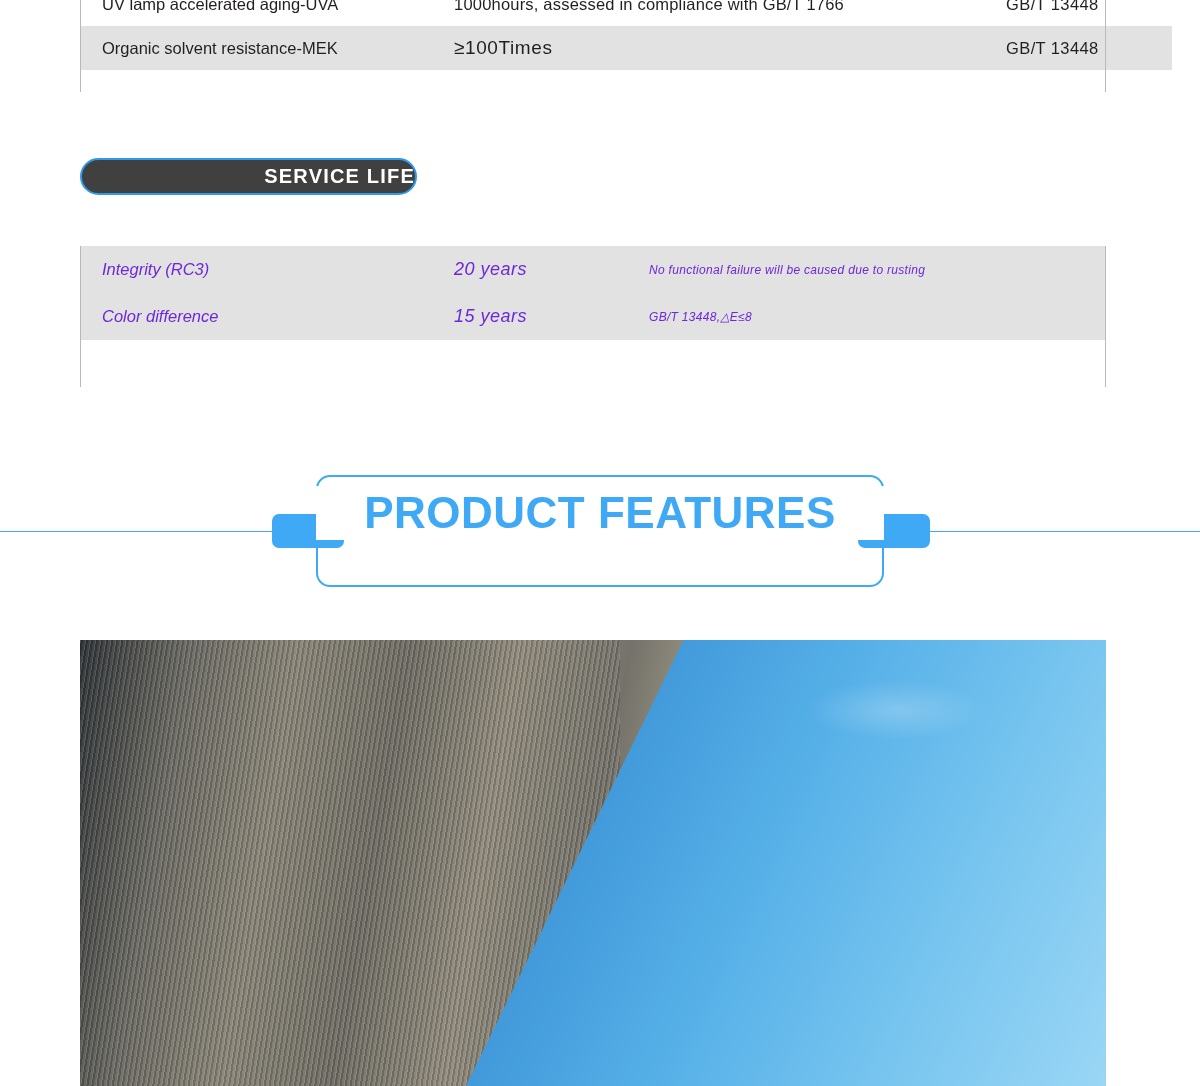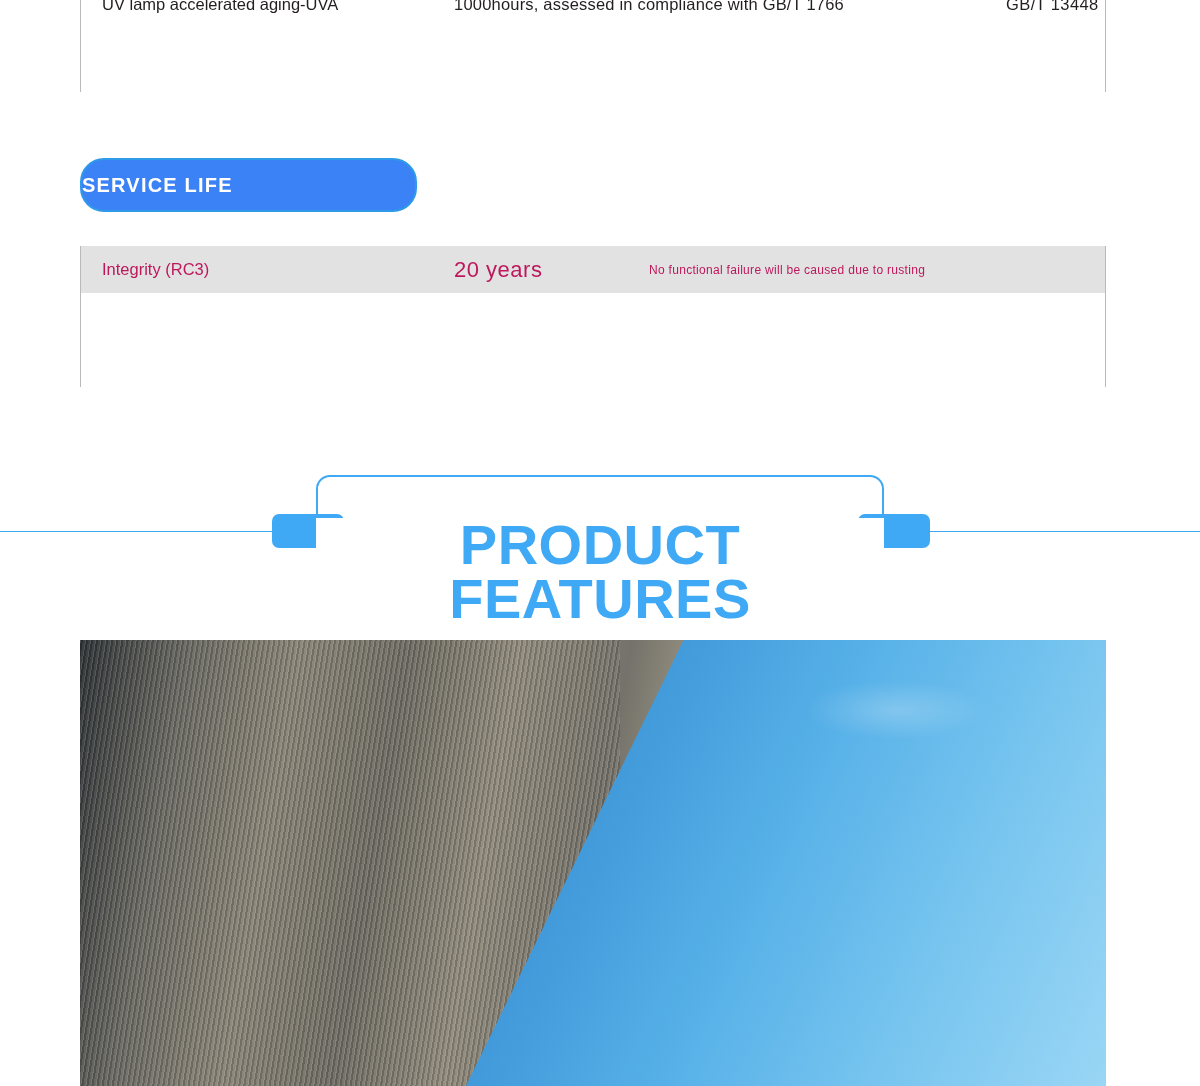--- a/index.html
+++ b/index.html
@@ -50,28 +50,28 @@
     width: 1px;
     background: #b9b9b9;
   }
 
   
   .pill {
     position: absolute;
     left: 80px;
     top: 158px;
     width: 337px;
-    height: 54px;
+    height: 37px;
     border-radius: 24px;
-    background: #3b82f6;
+    background: #404040;
     border: 2px solid #2f9ae8;
     box-sizing: border-box;
     display: flex;
     align-items: center;
-    justify-content: flex-start;
+    justify-content: flex-end;
   }
   .pill span {
     color: #ffffff;
     font-weight: bold;
     font-size: 20px;
     letter-spacing: 1.2px;
   }
 
   
   .life-table {
@@ -81,24 +81,25 @@
     width: 1026px;
     border-collapse: collapse;
     table-layout: fixed;
   }
   .life-table tr { height: 47px; }
   .life-table td {
     padding: 0 0 0 22px;
     vertical-align: middle;
     border: none;
     font-size: 16.5px;
-    color: #be185d;
+    color: #6d28d9;
+    font-style: italic;
   }
   .life-table .l-item { width: 330px; }
-  .life-table .l-dur  { width: 195px; font-size: 22px; letter-spacing: .5px; }
+  .life-table .l-dur  { width: 195px; font-size: 18px; letter-spacing: .5px; }
   .life-table .l-note { font-size: 12px; letter-spacing: .3px; padding-left: 0; }
 
   
   .banner {
     position: absolute;
     left: 0;
     top: 466px;
     width: 1200px;
     height: 130px;
   }
@@ -127,24 +128,24 @@
     width: 72px;
     height: 34px;
     background: #3fa9f5;
     border-radius: 7px;
   }
   .banner-tab.left  { left: 272px; }
   .banner-tab.right { left: 858px; }
   .banner-title {
     position: absolute;
     left: 316px;
-    top: 52px;
+    top: 20px;
     width: 568px;
     text-align: center;
-    font-size: 56px;
+    font-size: 44px;
     font-weight: bold;
     color: #3fa9f5;
     letter-spacing: .5px;
     background: #ffffff;
     line-height: 54px;
   }
 
   
   .photo {
     position: absolute;
@@ -207,35 +208,45 @@
 </head>
 <body>
 
 <table class="spec-table">
   <tbody>
       <tr class="row-white">
     <td class="c-name">UV lamp accelerated aging-UVA</td>
     <td class="c-value">1000hours, assessed in compliance with GB/T 1766</td>
     <td class="c-std">GB/T 13448</td>
   </tr>
+  <tr class="row-grey">
+    <td class="c-name">Organic solvent resistance-MEK</td>
+    <td class="c-value big">≥100Times</td>
+    <td class="c-std">GB/T 13448</td>
+  </tr>
 </tbody>
   </table>
 <div class="table-edge-l" style="left:80px; top:-18px; height:110px;"></div>
 <div class="table-edge-r" style="left:1105px; top:-18px; height:110px;"></div>
 
 <div class="pill">
   <span>SERVICE LIFE</span>
 </div>
 
 <table class="life-table">
   <tbody>
       <tr class="row-grey">
     <td class="l-item">Integrity (RC3)</td>
     <td class="l-dur">20 years</td>
     <td class="l-note">No functional failure will be caused due to rusting</td>
+  </tr>
+  <tr class="row-grey">
+    <td class="l-item">Color difference</td>
+    <td class="l-dur">15 years</td>
+    <td class="l-note">GB/T 13448,△E≤8</td>
   </tr>
 </tbody>
   </table>
 <div class="table-edge-l" style="left:80px; top:246px; height:141px;"></div>
 <div class="table-edge-r" style="left:1105px; top:246px; height:141px;"></div>
 
 <div class="banner">
   <div class="banner-line"></div>
   <div class="banner-box"></div>
   <div class="banner-tab left"></div>

